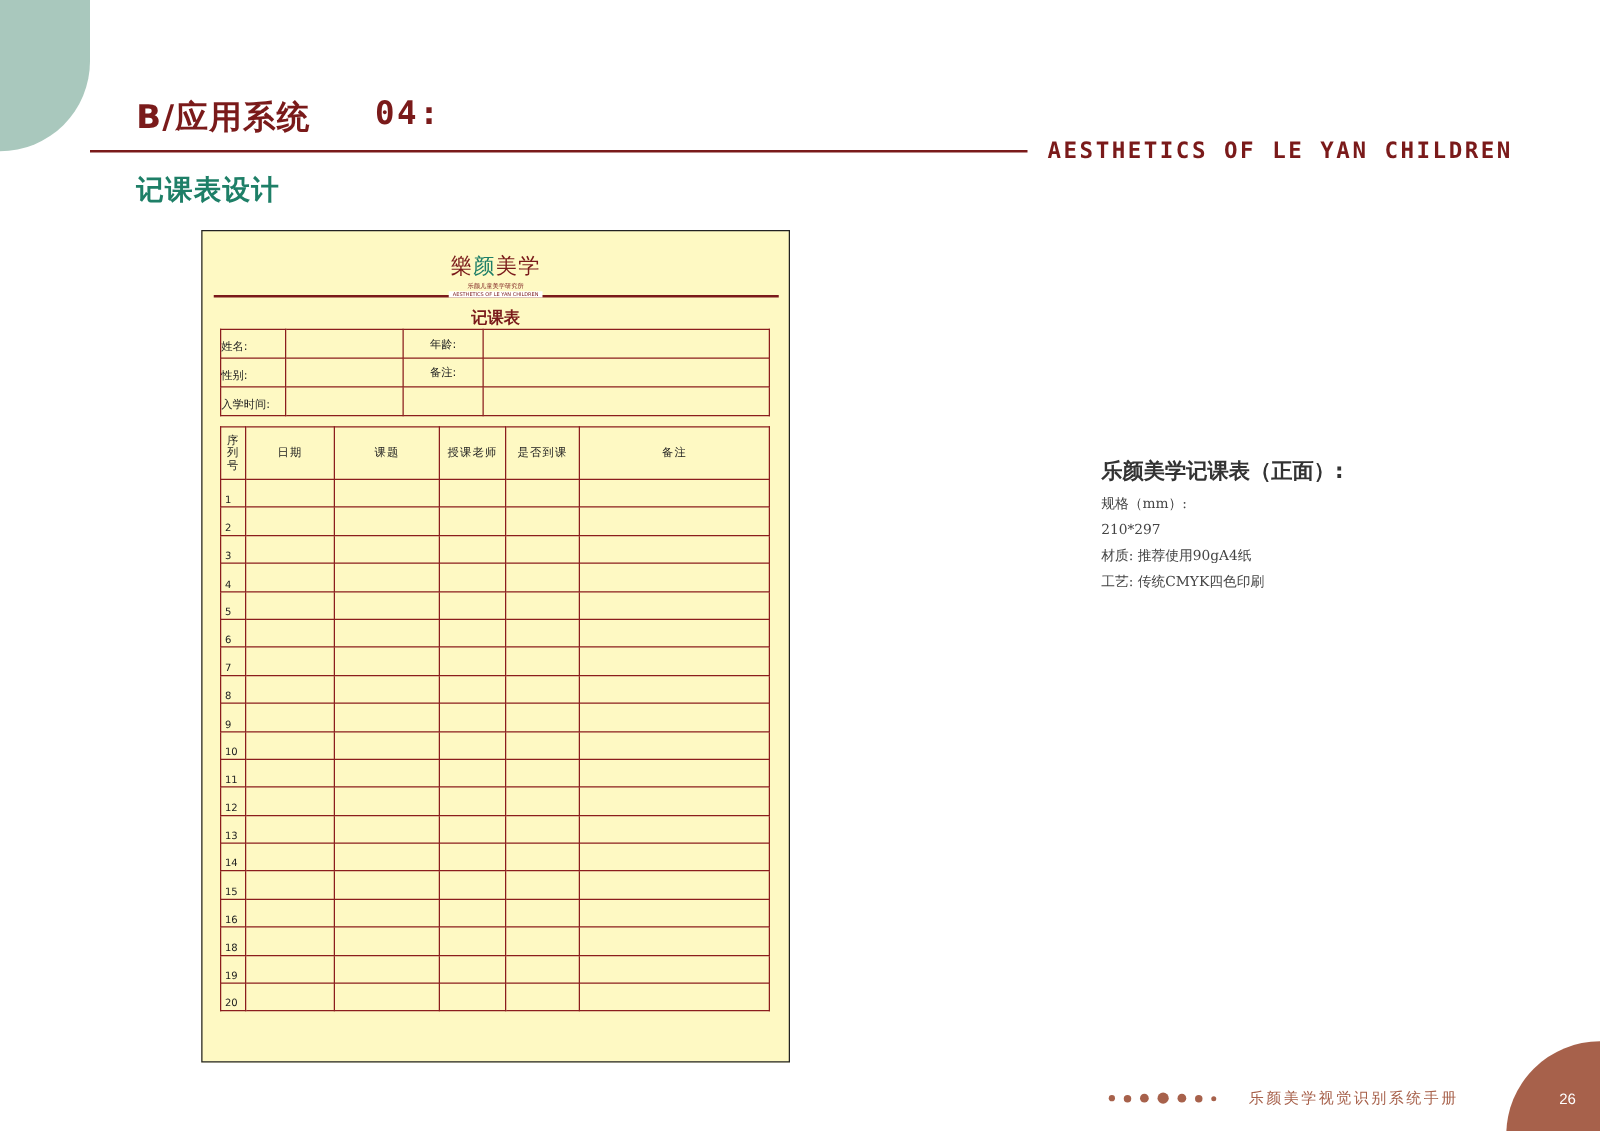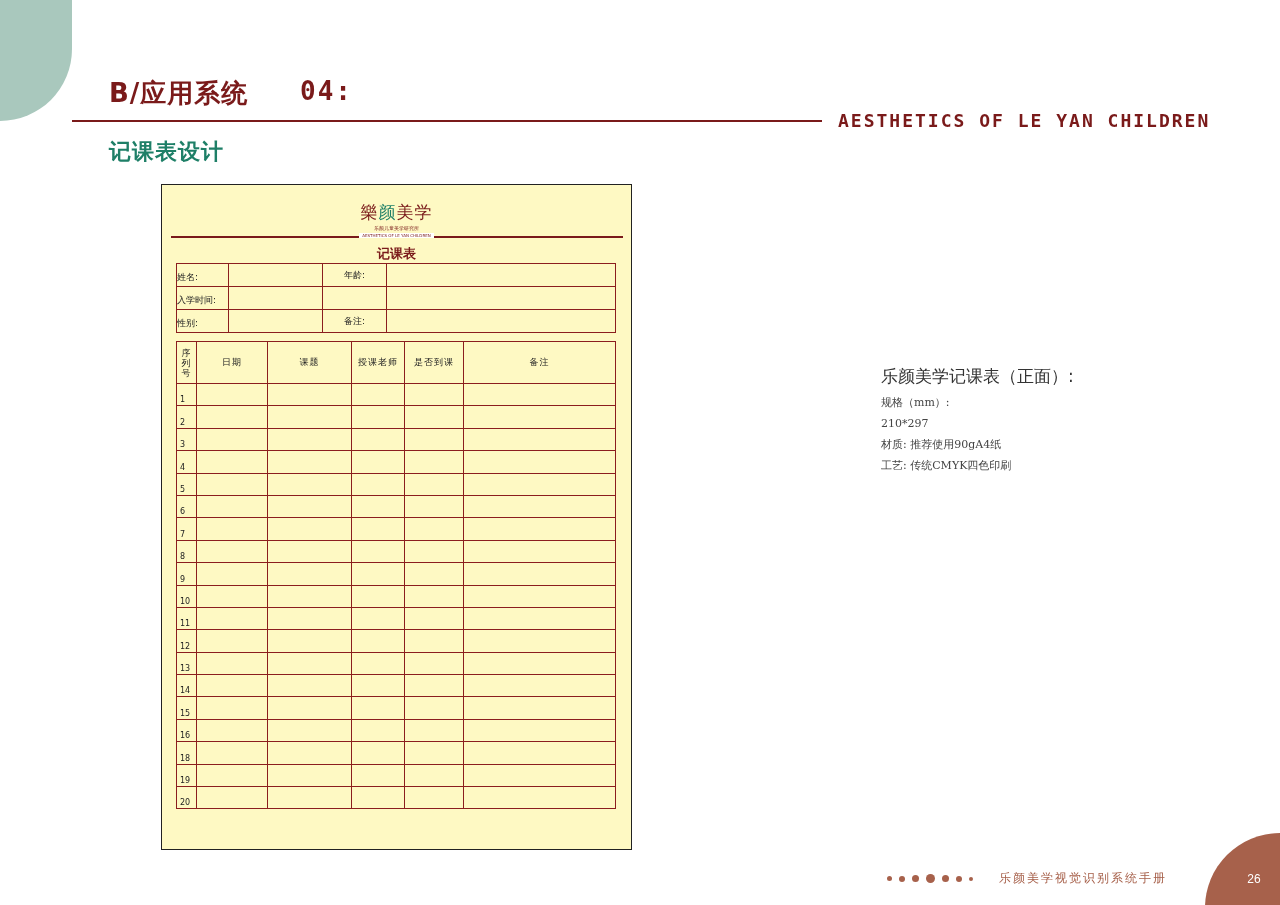--- a/index.html
+++ b/index.html
@@ -79,21 +79,21 @@
   .info-table .v1 { width: 94px; }
 
   .main-table { left: 14px; top: 156px; width: 440px; table-layout: fixed; }
   .main-table th { height: 42px; font-size: 9px; color: #222; letter-spacing: 1px; }
   .main-table th.seq { width: 20px; line-height: 10px; padding: 0 2px; }
   .main-table td { height: 22.4px; font-size: 8px; color: #222; }
   .main-table td.n { vertical-align: bottom; padding-left: 3px; padding-bottom: 1px; }
 
   
   .spec { position: absolute; left: 881px; top: 365px; }
-  .spec-title { font-size: 17px; color: #333; margin-bottom: 4px; }
+  .spec-title { font-size: 17px; color: #333; margin-bottom: 4px; font-weight: bold; }
   .spec-line { font-size: 11px; color: #444; line-height: 21px; font-family: "DejaVu Serif", serif; }
 
   
   .dots { position: absolute; left: 887px; top: 874px; display: flex; align-items: center; gap: 7px; }
   .dot { border-radius: 50%; background: #a7614b; }
   .footer-text {
     position: absolute; left: 999px; top: 870px;
     font-size: 12px; color: #a7614b; letter-spacing: 2px;
   }
 </style>
@@ -119,29 +119,29 @@
 
   <table class="info-table">
     <tbody>
         <tr>
       <td class="lbl">姓名:</td>
       <td class="v1"></td>
       <td class="lbl2">年龄:</td>
       <td></td>
     </tr>
     <tr>
+      <td class="lbl">性别:</td>
+      <td class="v1"></td>
+      <td class="lbl2">备注:</td>
+      <td></td>
+    </tr>
+    <tr>
       <td class="lbl">入学时间:</td>
       <td class="v1"></td>
       <td class="lbl2"></td>
-      <td></td>
-    </tr>
-    <tr>
-      <td class="lbl">性别:</td>
-      <td class="v1"></td>
-      <td class="lbl2">备注:</td>
       <td></td>
     </tr>
   </tbody>
     </table>
 
   <table class="main-table">
     <colgroup>
       <col style="width:20px">
         <col style="width:71px">
         <col style="width:84px">

